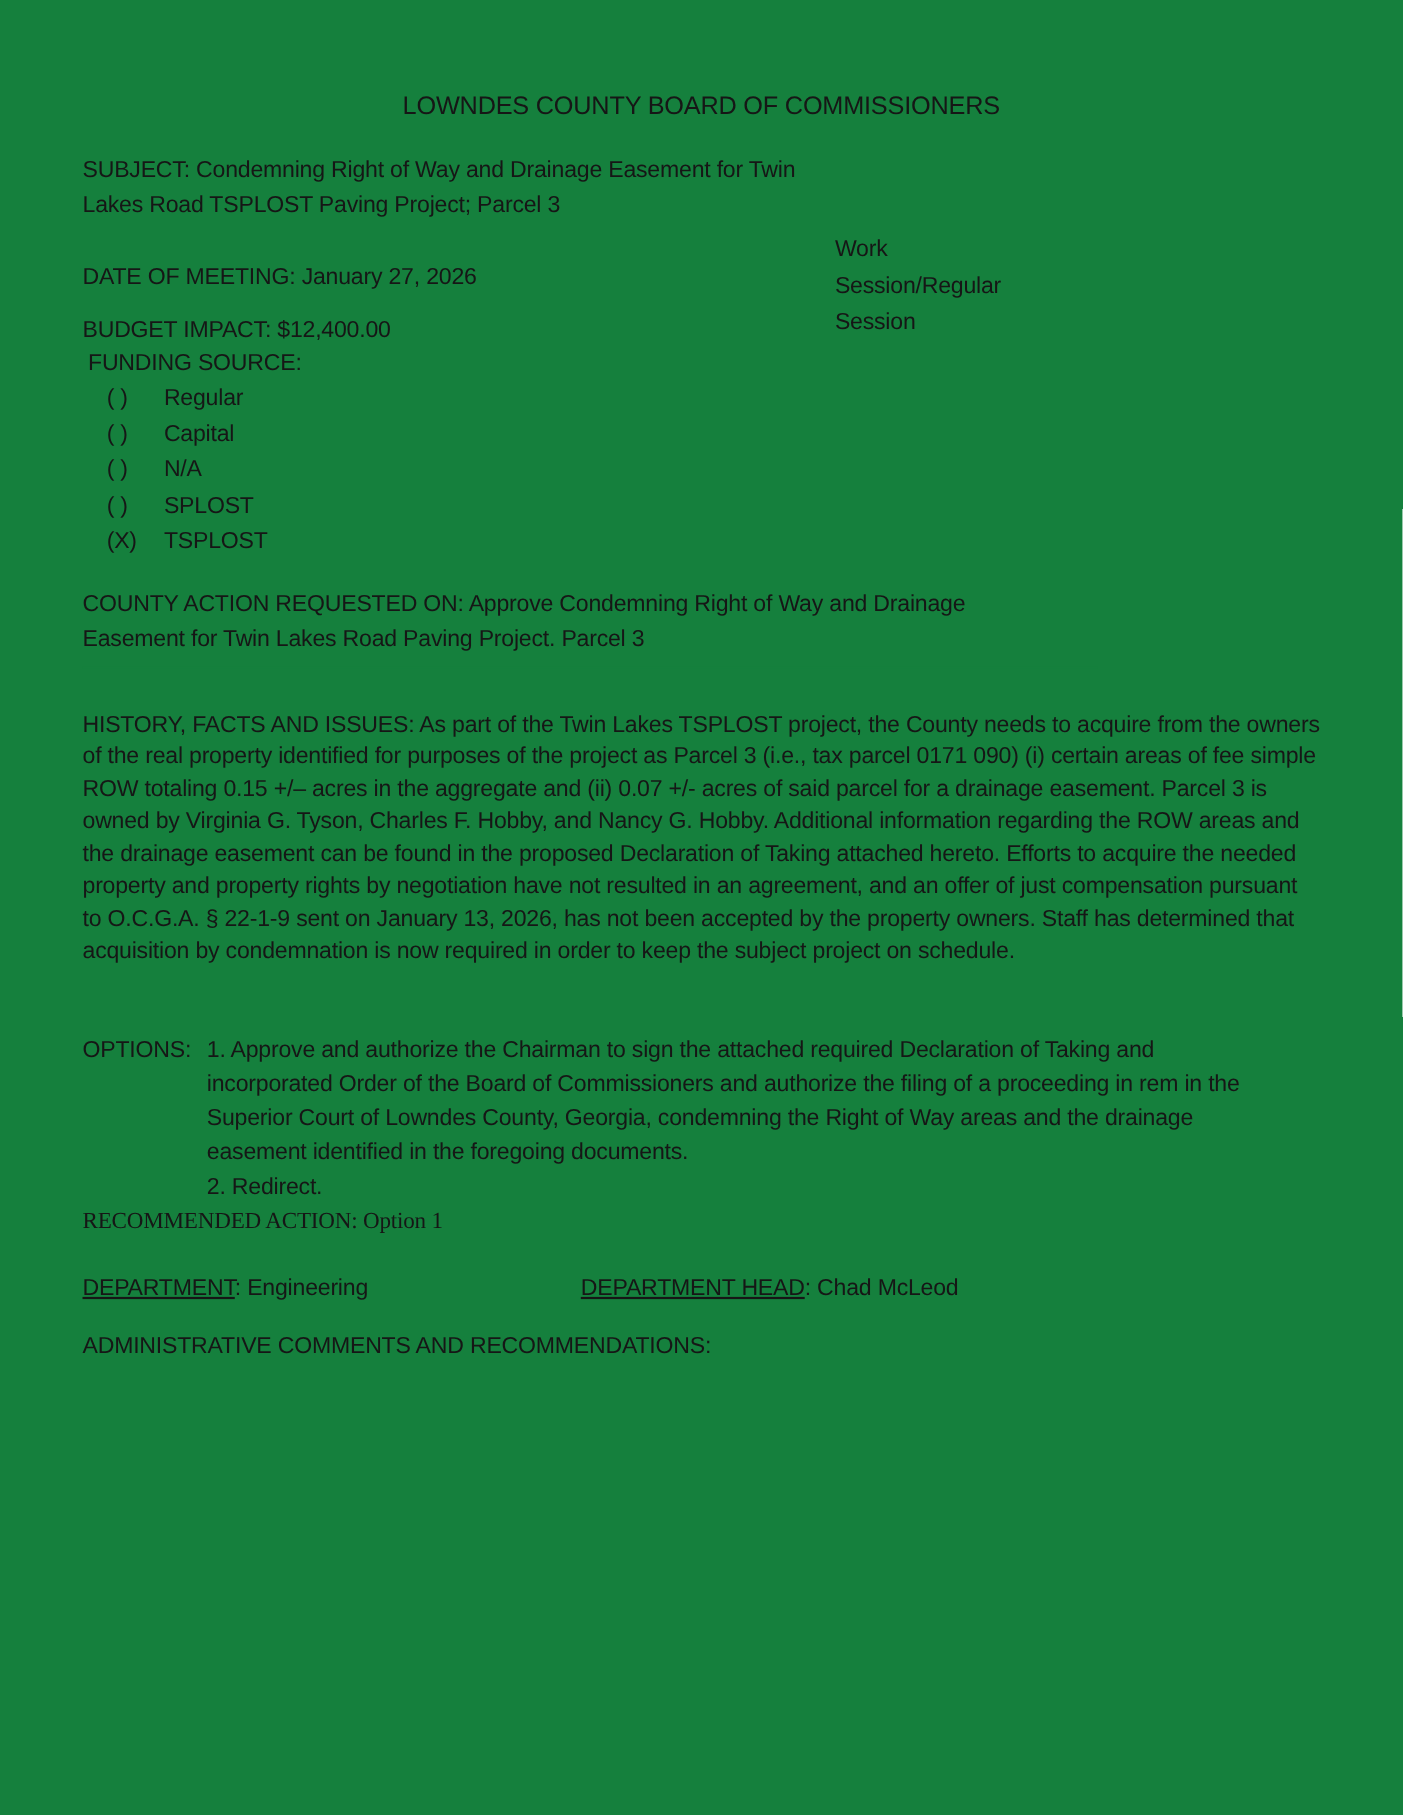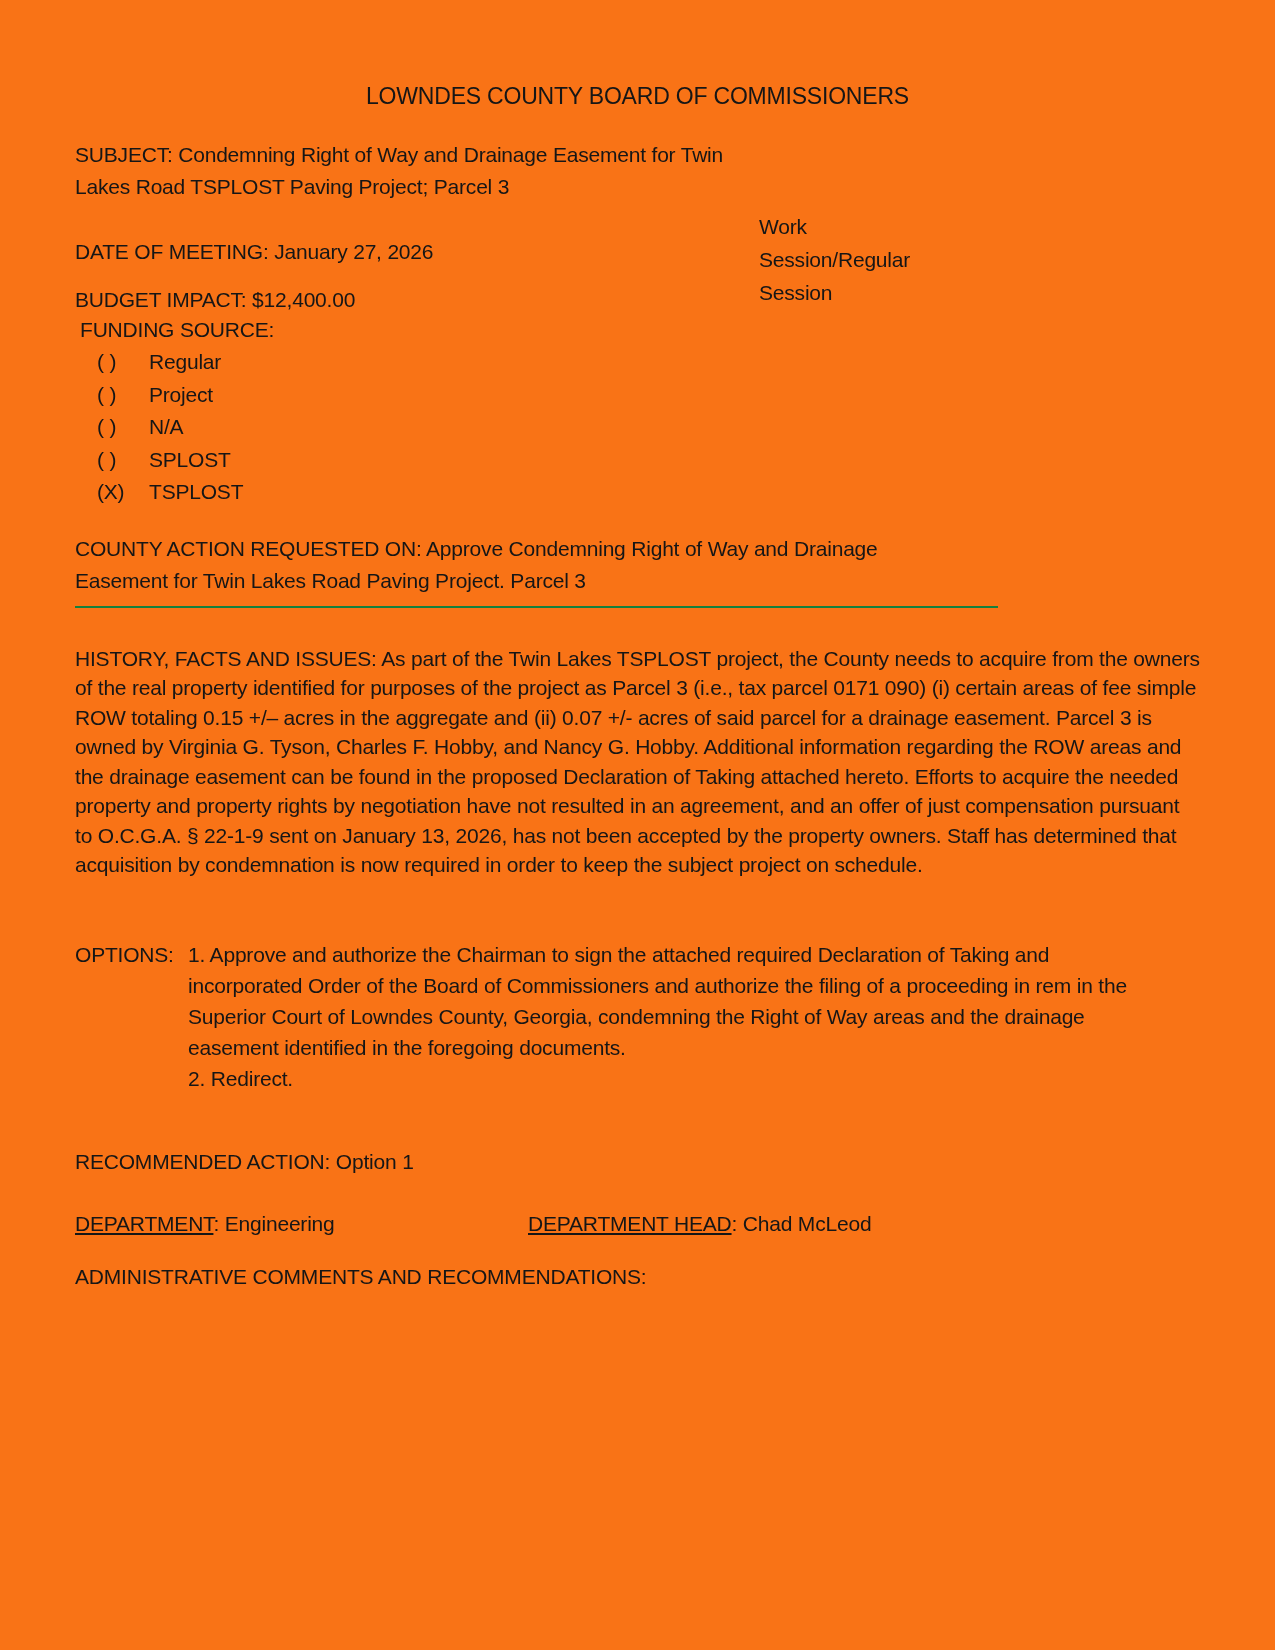--- a/index.html
+++ b/index.html
@@ -4,21 +4,21 @@
 <style>
   html, body {
     margin: 0;
     padding: 0;
     background: #ffffff;
   }
   .page {
     position: relative;
     width: 1275px;
     height: 1650px;
-    background: #f97316;
+    background: #15803d;
     box-sizing: border-box;
     padding: 80px 75px 0 75px;
     font-family: "Liberation Sans", "DejaVu Sans", sans-serif;
     font-size: 21px;
     line-height: 30px;
     color: #161616;
     letter-spacing: -0.2px;
   }
   .doc-header {
     text-align: center;
@@ -83,21 +83,21 @@
     display: flex;
     line-height: 31px;
   }
   .options-label {
     flex: 0 0 113px;
   }
   .options-items {
     width: 960px;
   }
   .recommended-line {
-    margin-top: 53px;
+    font-family: Liberation Serif, serif;
   }
   .dept-row {
     margin-top: 32px;
     display: flex;
     gap: 20px;
   }
   .dept-col {
     flex: 0 0 433px;
   }
   .underlined-label {
@@ -126,21 +126,21 @@
 
   <div class="funding-label">FUNDING SOURCE:</div>
 
   <div class="funding-list">
     <div class="funding-row">
       <span class="funding-mark">( )</span>
       <span class="funding-opt-label">Regular</span>
     </div>
     <div class="funding-row">
       <span class="funding-mark">( )</span>
-      <span class="funding-opt-label">Project</span>
+      <span class="funding-opt-label">Capital</span>
     </div>
     <div class="funding-row">
       <span class="funding-mark">( )</span>
       <span class="funding-opt-label">N/A</span>
     </div>
     <div class="funding-row">
       <span class="funding-mark">( )</span>
       <span class="funding-opt-label">SPLOST</span>
     </div>
     <div class="funding-row">

